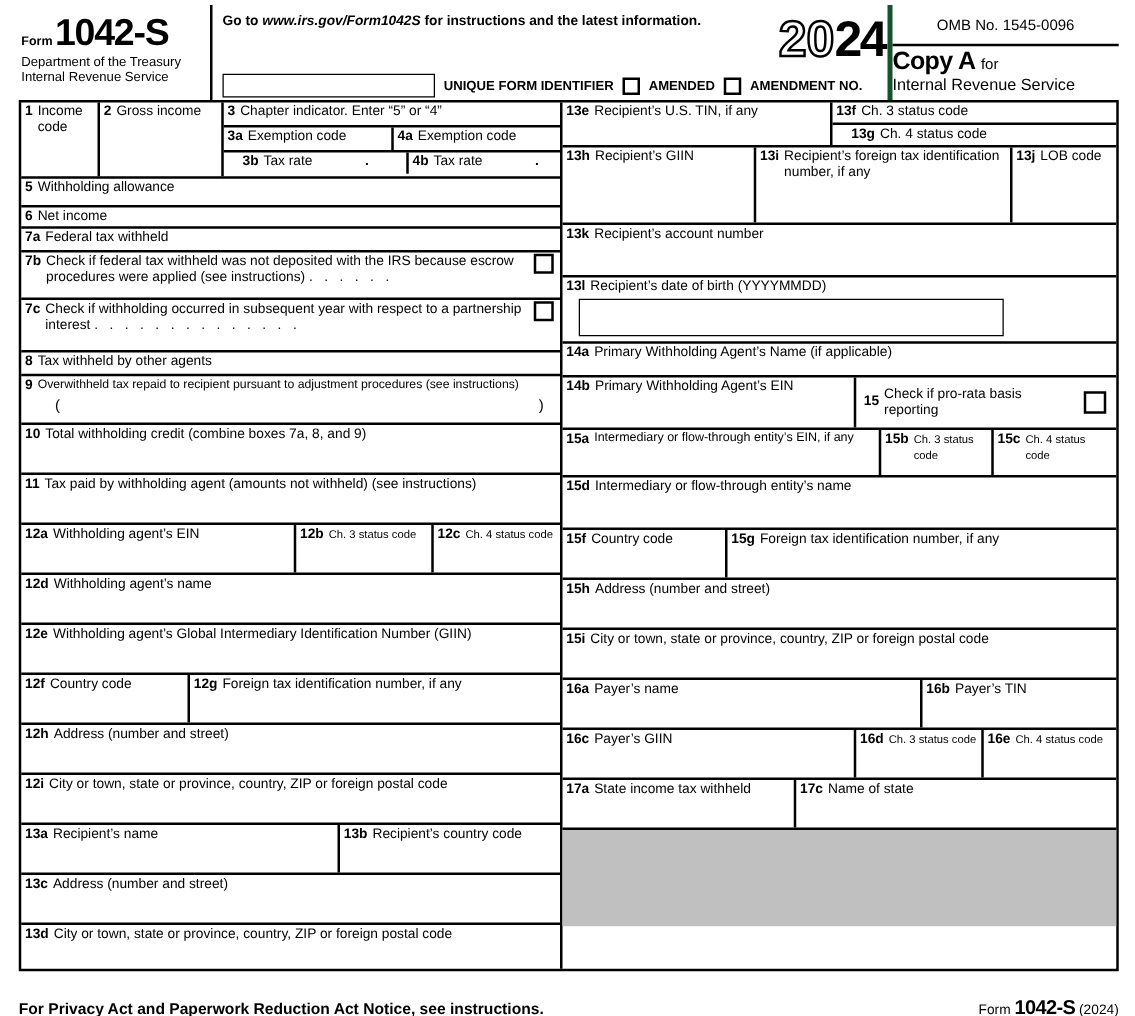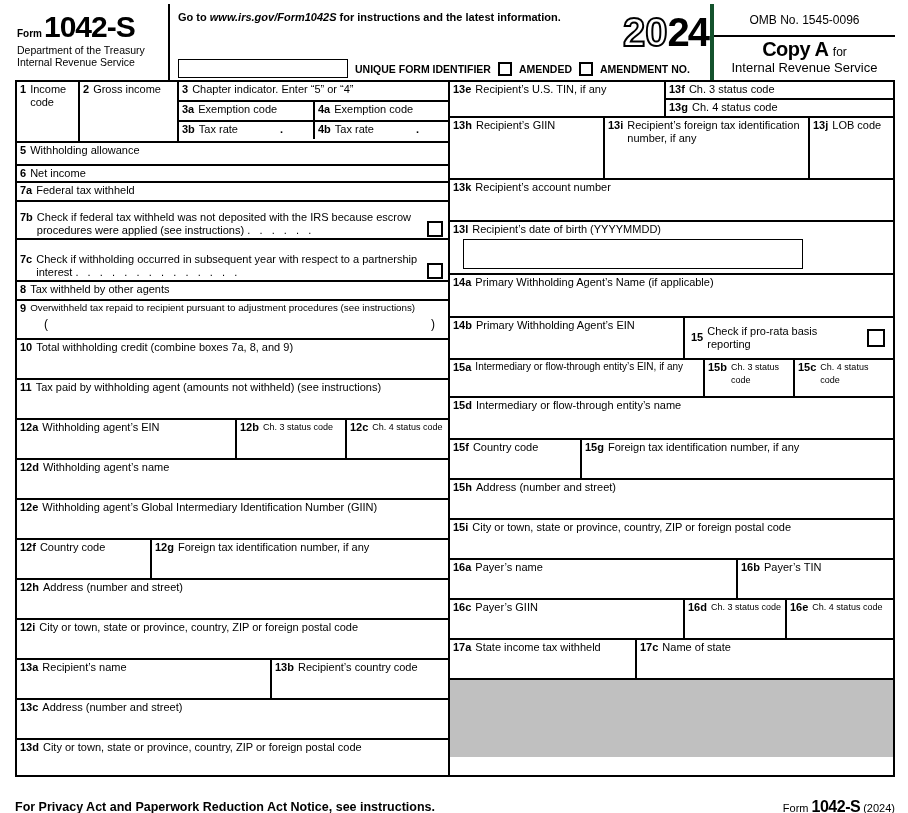--- a/index.html
+++ b/index.html
@@ -20,43 +20,43 @@
   .goto i { font-style: italic; }
   .idrow { margin-top: auto; margin-bottom: 2px; display: flex; align-items: center; gap: 7px; }
   .id-input { width: 170px; height: 19px; border: 1.5px solid #000; background: #fff; }
   .id-label { font-size: 10.5px; font-weight: bold; white-space: nowrap; }
   .cbx { width: 14px; height: 14px; border: 2px solid #000; background: #fff; flex: none; }
   .year { position: absolute; top: 8px; right: 2px; font-size: 40px; line-height: 1; white-space: nowrap; }
   .yo { color: #fff; -webkit-text-stroke: 2px #000; font-weight: 700; }
   .ys { font-weight: 800; letter-spacing: -2px; }
   .hdr-right { width: 185px; border-left: 4px solid #14532d; display: flex; flex-direction: column; }
   .omb { font-size: 12px; text-align: center; padding: 9px 0 8px 0; }
-  .copybox { border-top: 2px solid #000; text-align: center; flex: 1; padding-top: 1px; }
+  .copybox { border-top: 2px solid #000; text-align: left; flex: 1; padding-top: 1px; }
   .copy-a { font-size: 20px; font-weight: 800; letter-spacing: -0.5px; }
   .copy-for { font-size: 12px; }
   .copy-line2 { font-size: 13px; margin-top: -1px; }
 
   
   .main { display: flex; border: 2px solid #000; width: 880px; }
   .colL { width: 433px; border-right: 2px solid #000; }
   .colR { flex: 1; display: flex; flex-direction: column; }
   .r { display: flex; border-bottom: 2px solid #000; position: relative; align-items: stretch; }
   .r.last { border-bottom: none; }
   .c { border-right: 2px solid #000; padding: 1px 3px; overflow: hidden; }
   .c.noline { border-right: none; }
   .bl { display: flex; align-items: flex-start; }
   .n { font-weight: bold; font-size: 11px; margin-right: 4px; white-space: nowrap; line-height: 1.2; }
   .l { font-size: 11px; line-height: 1.2; }
   .l.sm { font-size: 9px; line-height: 1.4; }
   .l.b9 { font-size: 9.8px; }
   .subcol { display: flex; flex-direction: column; flex: 1; }
   .sr { border-bottom: 2px solid #000; display: flex; }
-  .sr.last { border-bottom: none; }
+  .sr.last { border-bottom: none; padding-left: 12px; }
   .dotsep { margin-left: 42px; font-weight: bold; }
-  .ckrow { display: flex; align-items: flex-end; }
+  .ckrow { display: flex; align-items: flex-start; }
   .ckrow .bl { flex: 1; }
   .ck { width: 16px; height: 16px; border: 2px solid #000; background: #fff; flex: none; margin-left: 4px; margin-right: 2px; }
   .parens { display: flex; justify-content: space-between; padding: 2px 10px 0 24px; font-size: 12px; }
   .dob-box { width: 340px; height: 30px; border: 1.5px solid #000; margin: 3px 0 0 10px; background: #fff; }
   .grayrow { background: #c0c0c0; }
   .b15cell { display: flex; align-items: center; padding: 1px 6px; }
   .b15cell .l { font-size: 11px; }
   .b15cell .ck { width: 18px; height: 18px; margin-left: 8px; }
 
   
@@ -416,21 +416,21 @@
       <div class="r" style="height:53px">
         <div class="c noline" style="flex:1">
           <div class="bl">
                 <span class="n">13l</span>
                 <span class="l">Recipient’s date of birth (YYYYMMDD)</span>
               </div>
           <div class="dob-box"></div>
         </div>
       </div>
 
-      <div class="r" style="height:43px">
+      <div class="r" style="height:27px">
         <div class="c noline" style="flex:1">
               <div class="bl">
                 <span class="n">14a</span>
                 <span class="l">Primary Withholding Agent’s Name (if applicable)</span>
               </div>
             </div>
       </div>
 
       <div class="r" style="height:42px">
         <div class="c" style="width:235px">

